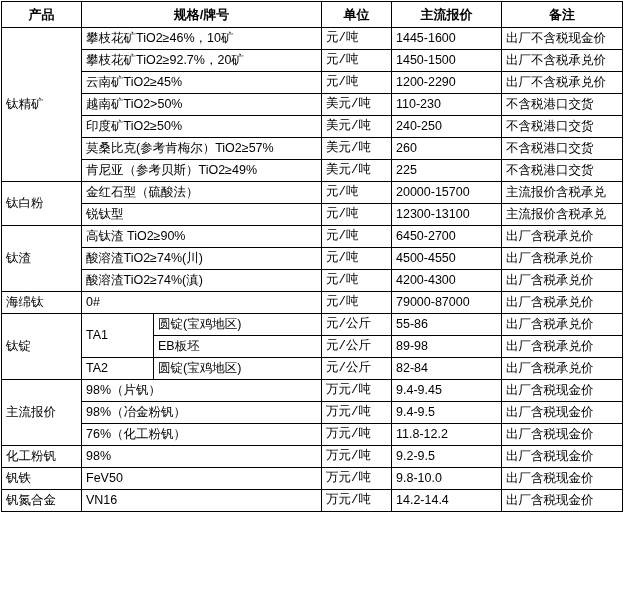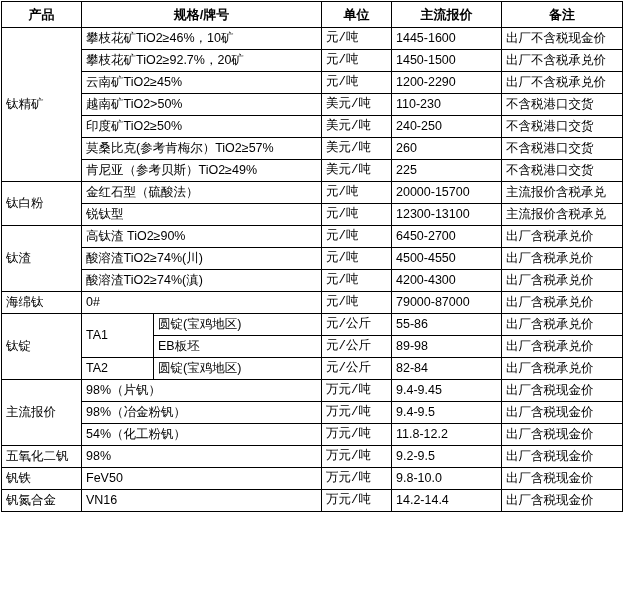--- a/index.html
+++ b/index.html
@@ -185,27 +185,27 @@
         <td>9.4-9.45</td>
         <td>出厂含税现金价</td>
       </tr>
       <tr>
         <td colspan="2">98%（冶金粉钒）</td>
         <td class="c-center">万元/吨</td>
         <td>9.4-9.5</td>
         <td>出厂含税现金价</td>
       </tr>
       <tr>
-        <td colspan="2">54%（化工粉钒）</td>
+        <td colspan="2">76%（化工粉钒）</td>
         <td class="c-center">万元/吨</td>
         <td>11.8-12.2</td>
         <td>出厂含税现金价</td>
       </tr>
       <tr>
-        <td class="cat-cell" rowspan="1">五氧化二钒</td>
+        <td class="cat-cell" rowspan="1">化工粉钒</td>
         <td colspan="2">98%</td>
         <td class="c-center">万元/吨</td>
         <td>9.2-9.5</td>
         <td>出厂含税现金价</td>
       </tr>
       <tr>
         <td class="cat-cell" rowspan="1">钒铁</td>
         <td colspan="2">FeV50</td>
         <td class="c-center">万元/吨</td>
         <td>9.8-10.0</td>

